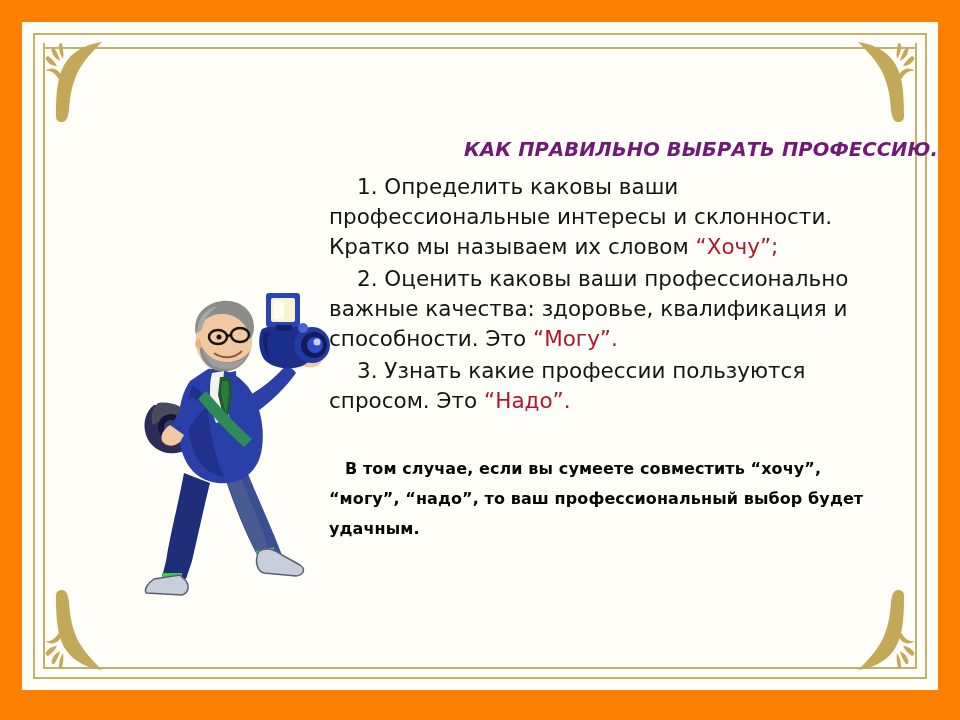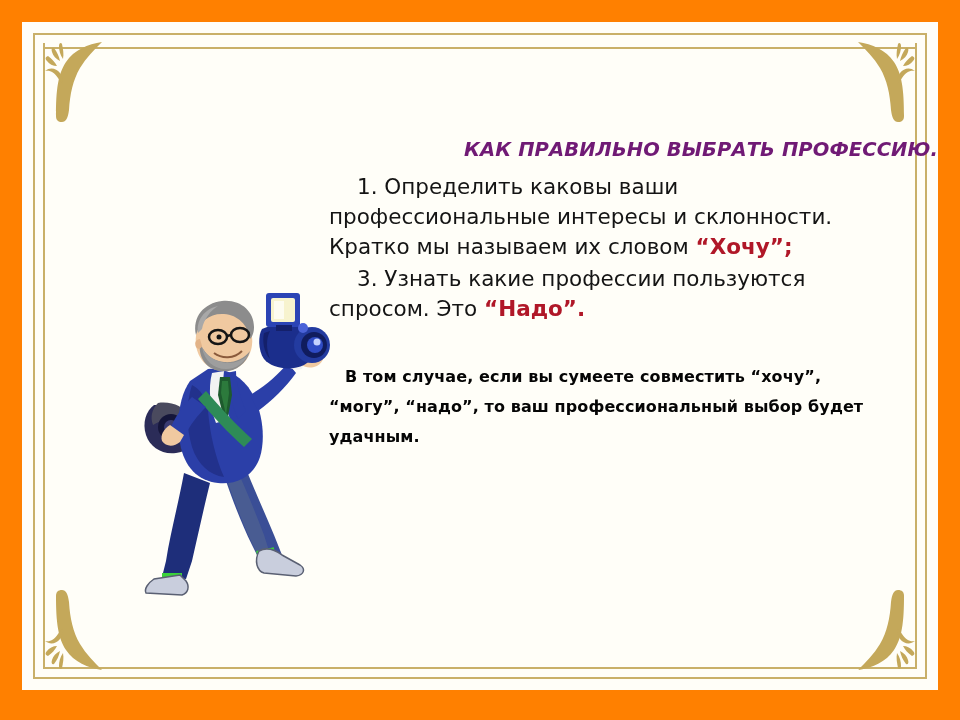--- a/index.html
+++ b/index.html
@@ -88,21 +88,21 @@
   .para {
     font-size: 21.5px;
     line-height: 30px;
     color: #141414;
     text-indent: 28px;
     margin: 0 0 2px 0;
     white-space: normal;
   }
   .hl {
     color: #B01728;
-    font-weight: bold;
+    font-weight: normal;
   }
   .closing {
     font-size: 16px;
     line-height: 30px;
     color: #050505;
     font-weight: bold;
     text-indent: 16px;
     margin: 0;
     padding-top: 36px;
     letter-spacing: 0.1px;
@@ -259,20 +259,21 @@
 
           <circle cx="163" cy="51" r="5" fill="#4A62D8"></circle>
         </g>
       </svg>
     </div>
 
     <div class="textcol">
 
       <p class="para"><span>1.</span><span> Определить каковы ваши профессиональные интересы и склонности. Кратко мы называем их словом </span><span class="hl">“Хочу”;</span></p>
 
+      <p class="para"><span>2.</span><span> Оценить каковы ваши профессионально важные качества: здоровье, квалификация и способности. Это </span><span class="hl">“Могу”.</span></p>
 
       <p class="para"><span>3.</span><span> Узнать какие профессии пользуются спросом. Это </span><span class="hl">“Надо”.</span></p>
 
       <p class="closing">В том случае, если вы сумеете совместить “хочу”, “могу”, “надо”, то ваш профессиональный выбор будет удачным.</p>
 
     </div>
 
   </div>
 </div>
 

